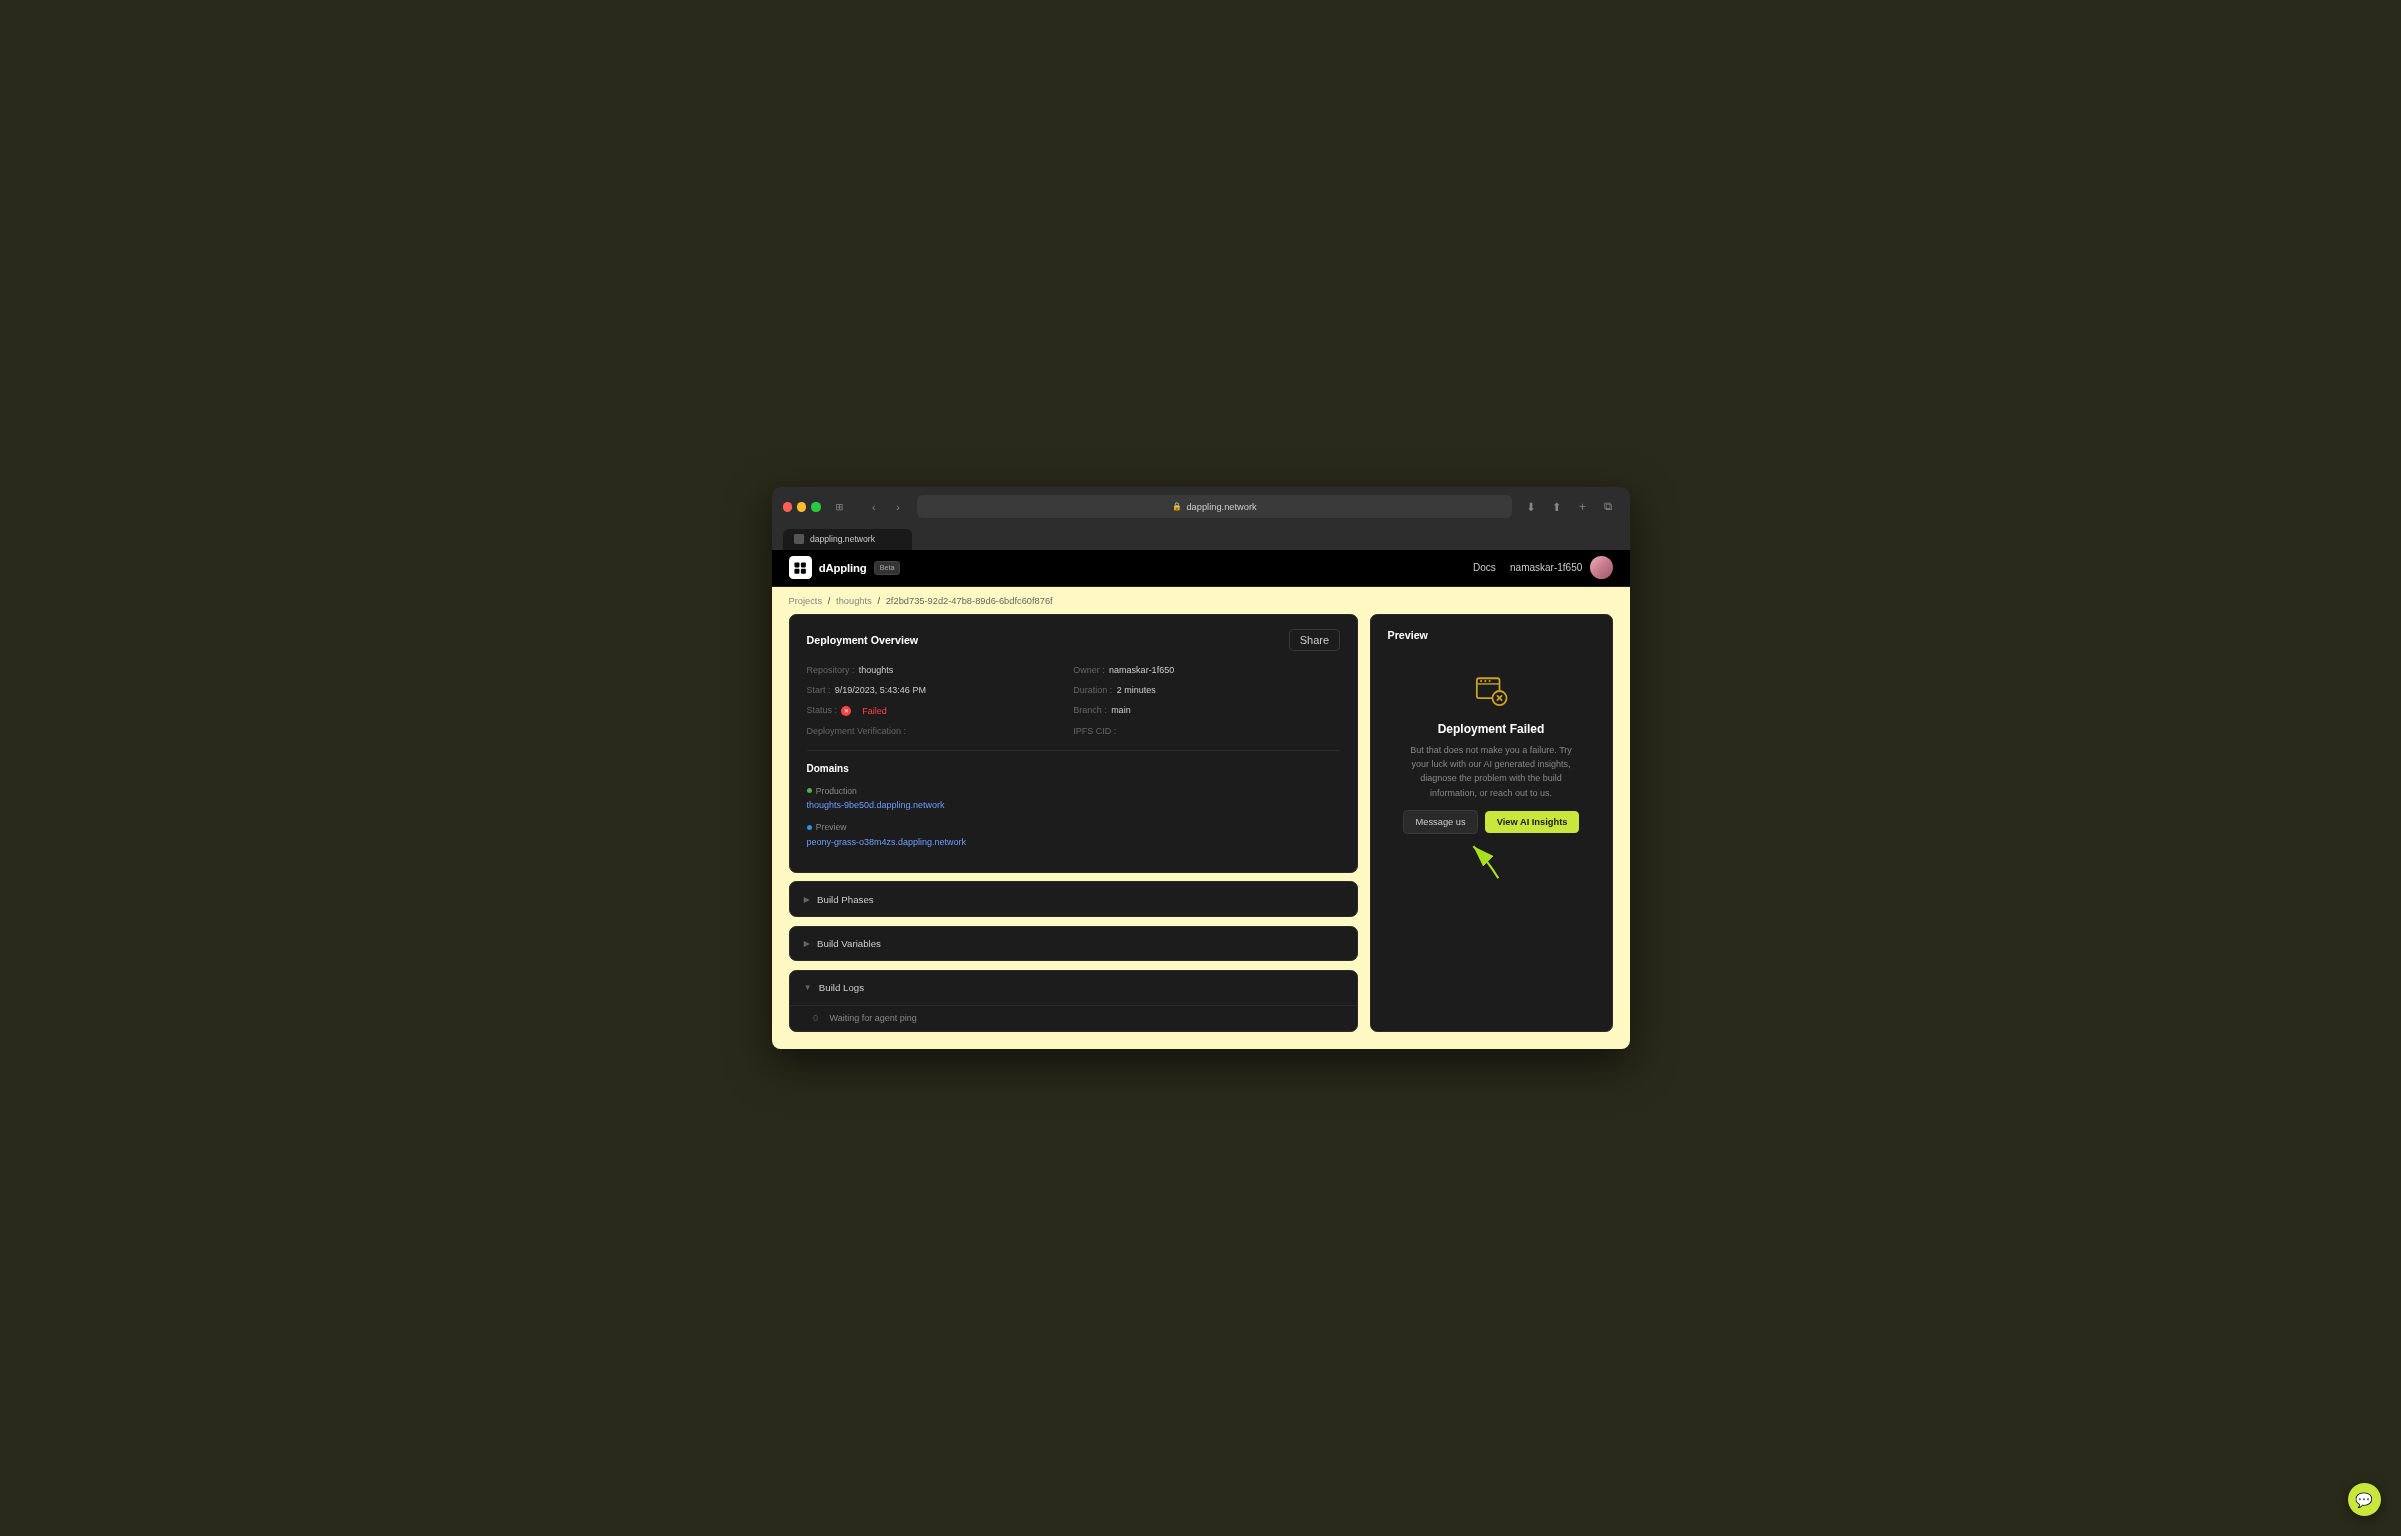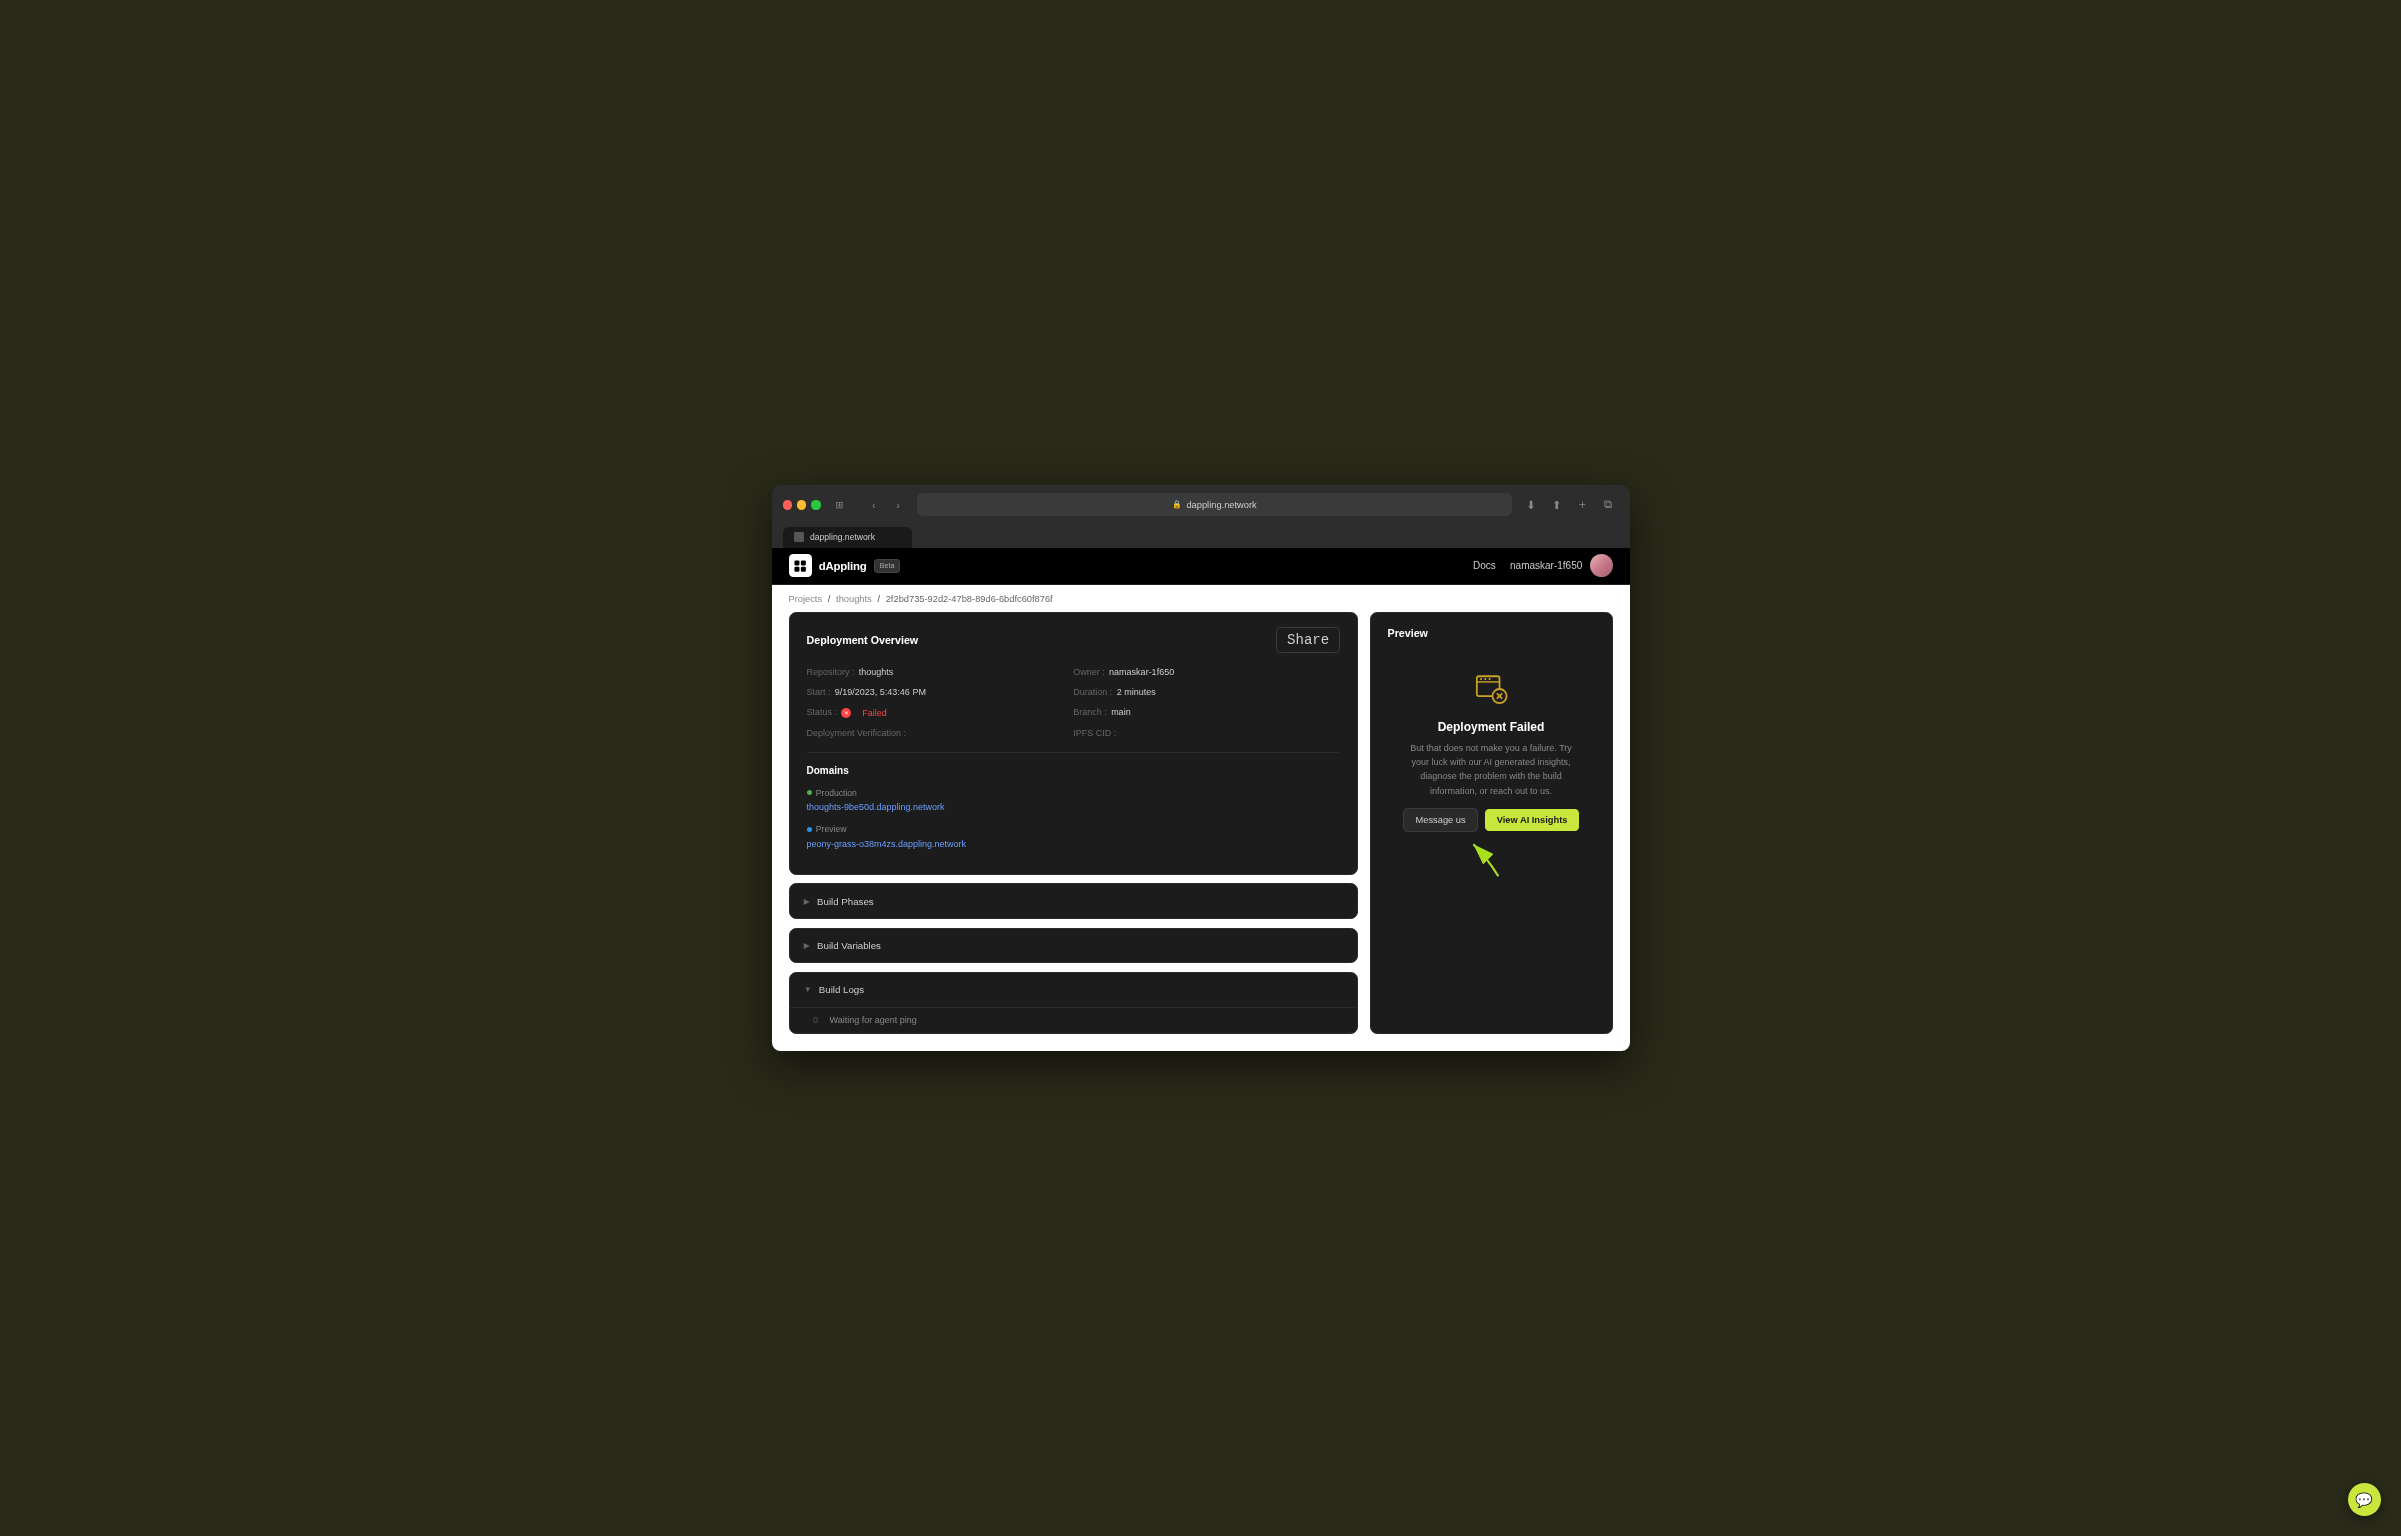--- a/index.html
+++ b/index.html
@@ -143,21 +143,21 @@
 
     .tab-favicon {
       width: 10px;
       height: 10px;
       background: #555;
       border-radius: 1.4px;
     }
 
     
     .app-content {
-      background: #ffffff;
+      background: #fef9c3;
       min-height: 465px;
     }
 
     
     .app-header {
       background: #000;
       padding: 0 17px;
       height: 37px;
       display: flex;
       align-items: center;
@@ -296,24 +296,23 @@
       color: #fff;
       font-size: 10.7px;
       font-weight: 600;
     }
 
     .share-btn {
       background: transparent;
       border: 0.7px solid #3a3a3a;
       border-radius: 4.3px;
       color: #ccc;
-      font-size: 14px;
+      font-size: 11px;
       padding: 3.6px 10px;
       cursor: pointer;
-      font-family: Liberation Mono, monospace;
     }
 
     .info-grid {
       display: grid;
       grid-template-columns: 1fr 1fr;
       gap: 10px 0;
       margin-bottom: 14.3px;
     }
 
     .info-item {

